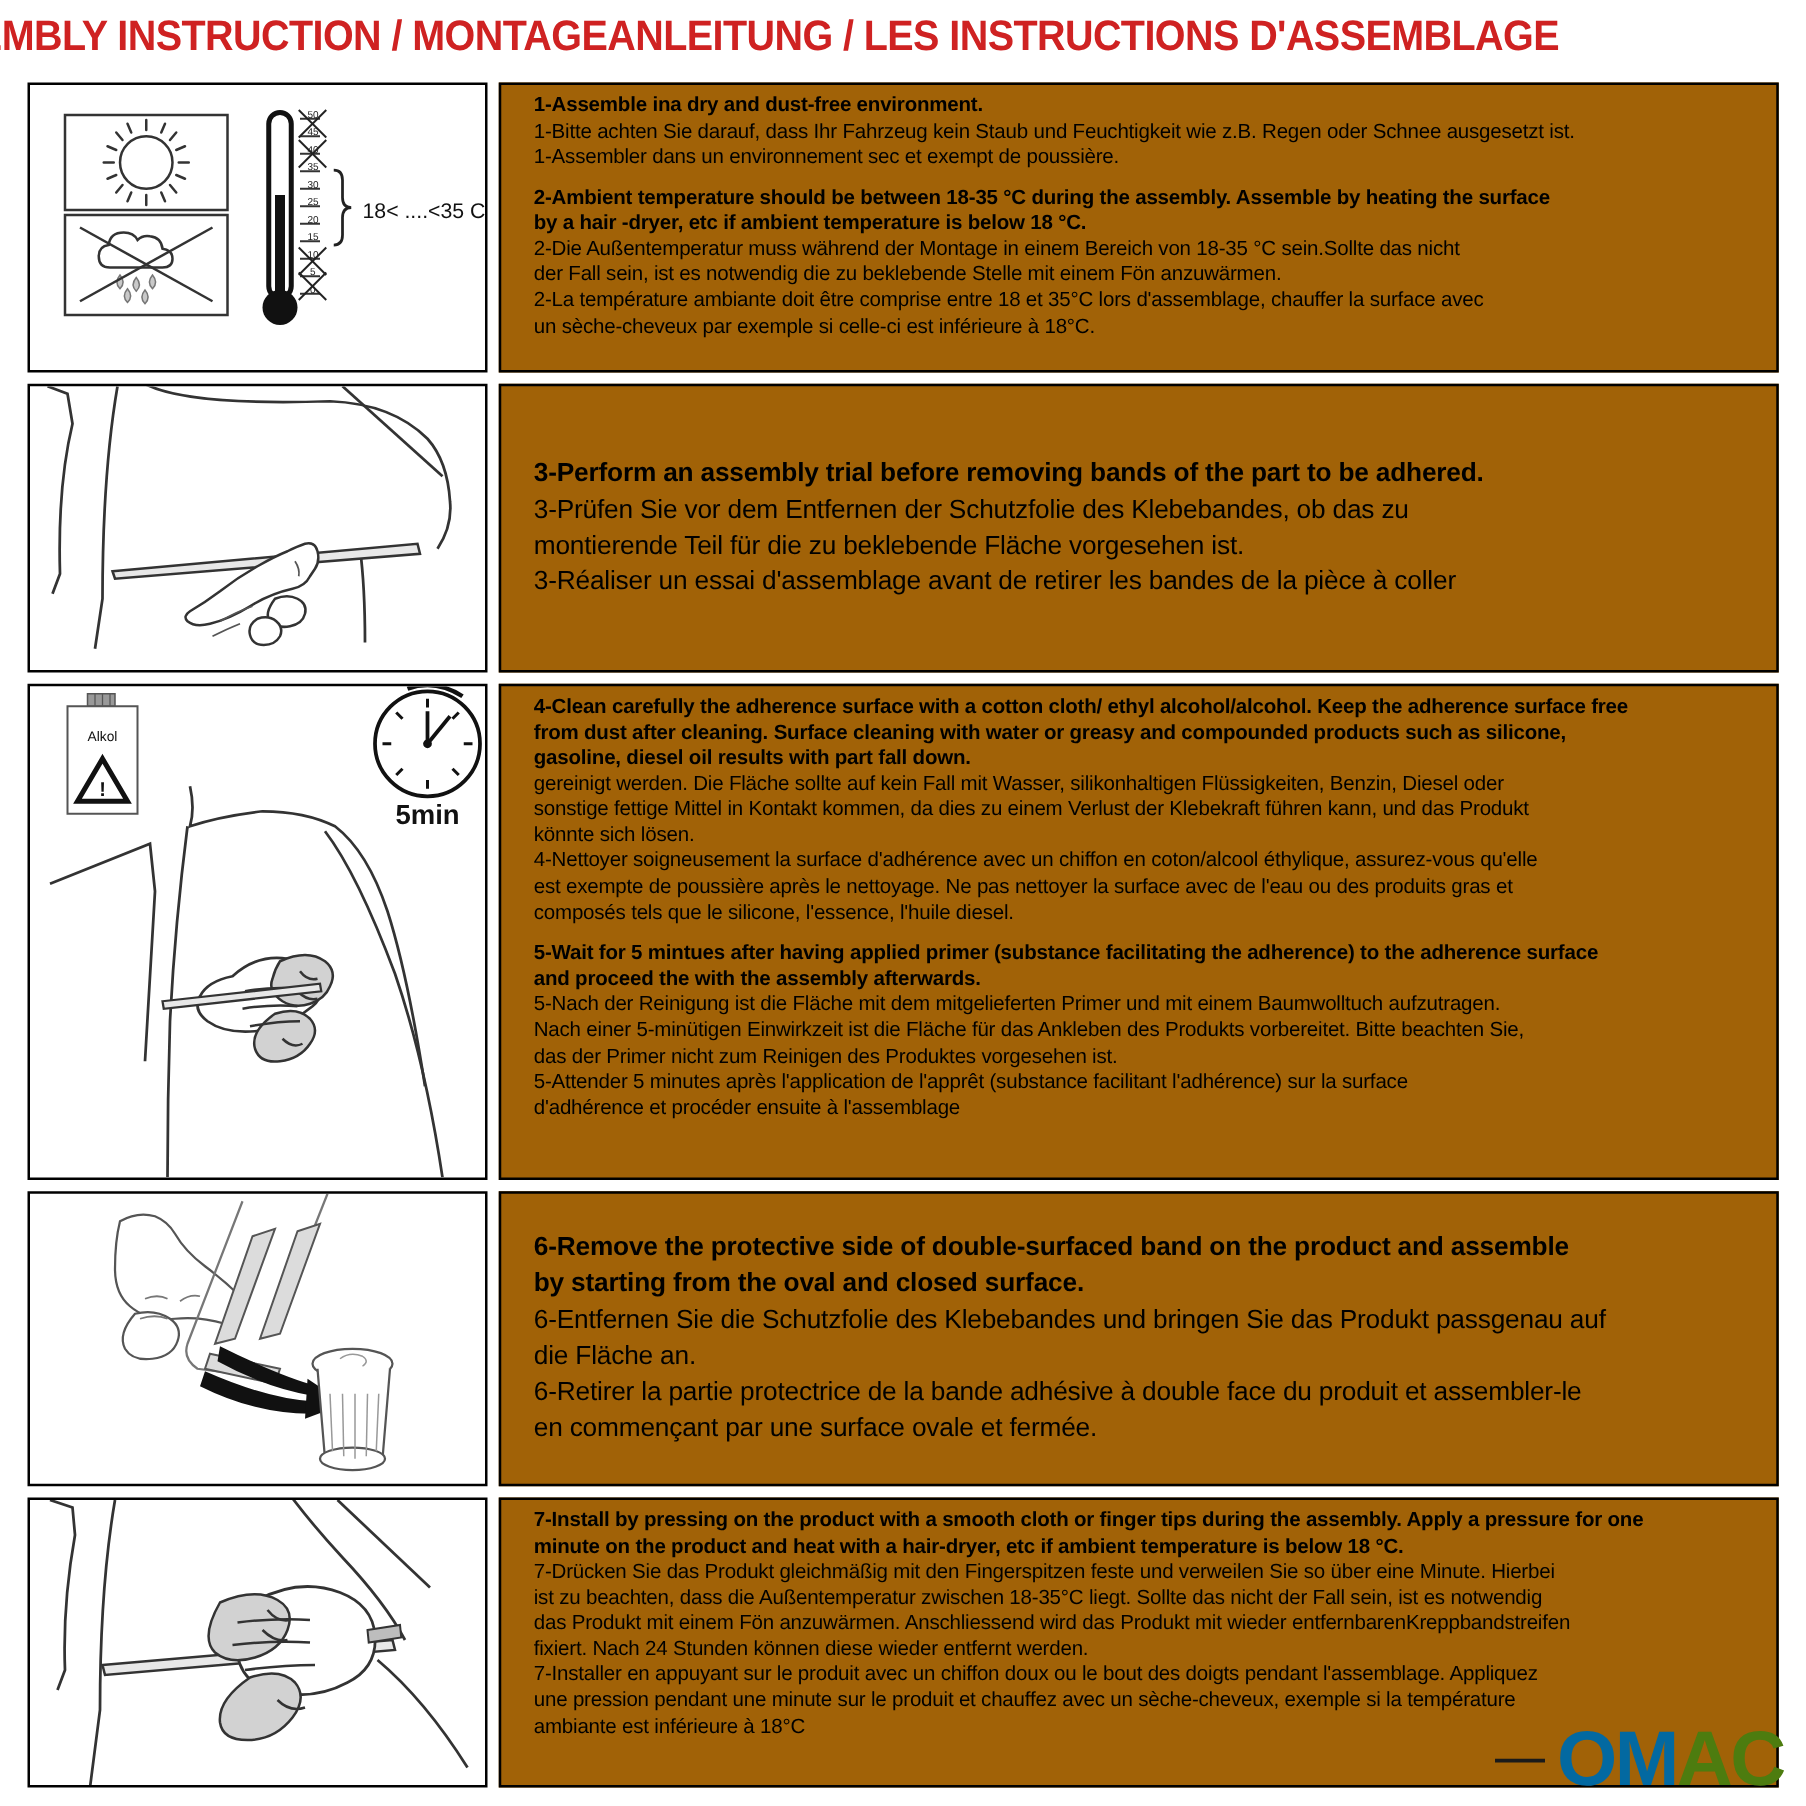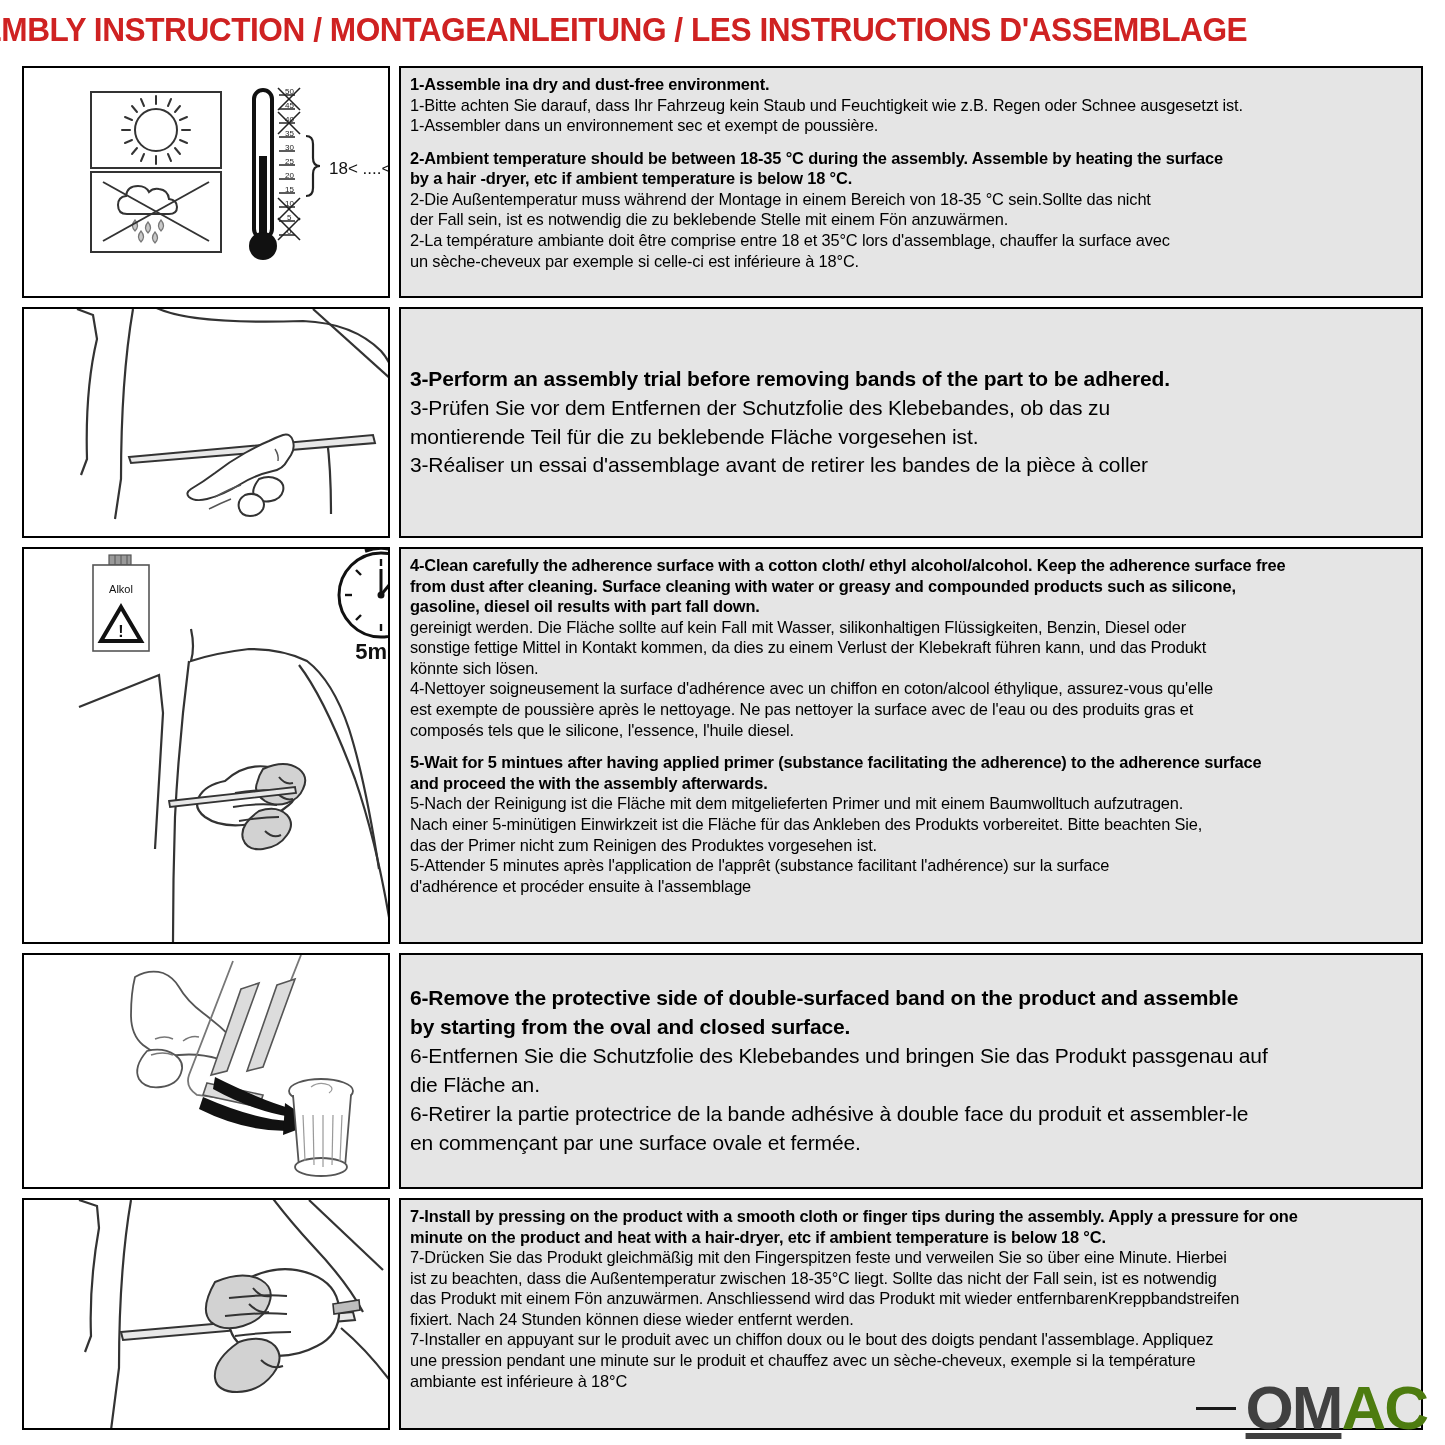--- a/index.html
+++ b/index.html
@@ -49,22 +49,22 @@
     width: 368px;
     border: 2px solid #000;
     background: #fff;
     position: relative;
     overflow: hidden;
     flex: none;
   }
   .cell-txt {
     flex: 1;
     border: 2px solid #000;
-    background: #e5e5e5;
-    padding: 6px 8px 6px 9px;
+    background: #a16207;
+    padding: 6px 8px 6px 26px;
     position: relative;
   }
 
   
   .r1 { height: 232px; }
   .r2 { height: 231px; }
   .r3 { height: 397px; }
   .r4 { height: 236px; }
   .r5 { height: 232px; }
 
@@ -78,39 +78,39 @@
     white-space: nowrap;
     font-family: "Liberation Sans", sans-serif;
   }
   .ln.b { font-weight: bold; }
   .txt-mid { display: flex; flex-direction: column; justify-content: center; height: 100%; }
   .txt-top { display: flex; flex-direction: column; justify-content: flex-start; height: 100%; }
 
   .big .ln { font-size: 21px; line-height: 1.38; }
 
   
-  .ill { position: absolute; inset: 0; padding-left: 39px; }
+  .ill { position: absolute; inset: 0; }
   svg { display: block; }
 
   
   .logo {
     position: absolute;
     right: 18px; bottom: 6px;
     display: flex; align-items: center;
     gap: 10px;
   }
   .logo-dash {
     width: 40px; height: 3px; background: #1a1a1a;
   }
   .logo-text {
     font-size: 62px; font-weight: bold; line-height: 1;
     letter-spacing: -2px;
     font-family: "Liberation Sans", sans-serif;
   }
-  .logo-om { color: #404040; text-decoration: underline; }
+  .logo-om { color: #0369a1; }
   .logo-ac { color: #4d7c0f; text-align: right; }
 </style>
 </head>
 <body>
 
 <div class="page">
 
   <div class="title-bar">
     <div class="title-text">ASSEMBLY INSTRUCTION / MONTAGEANLEITUNG / LES INSTRUCTIONS D'ASSEMBLAGE</div>
   </div>

